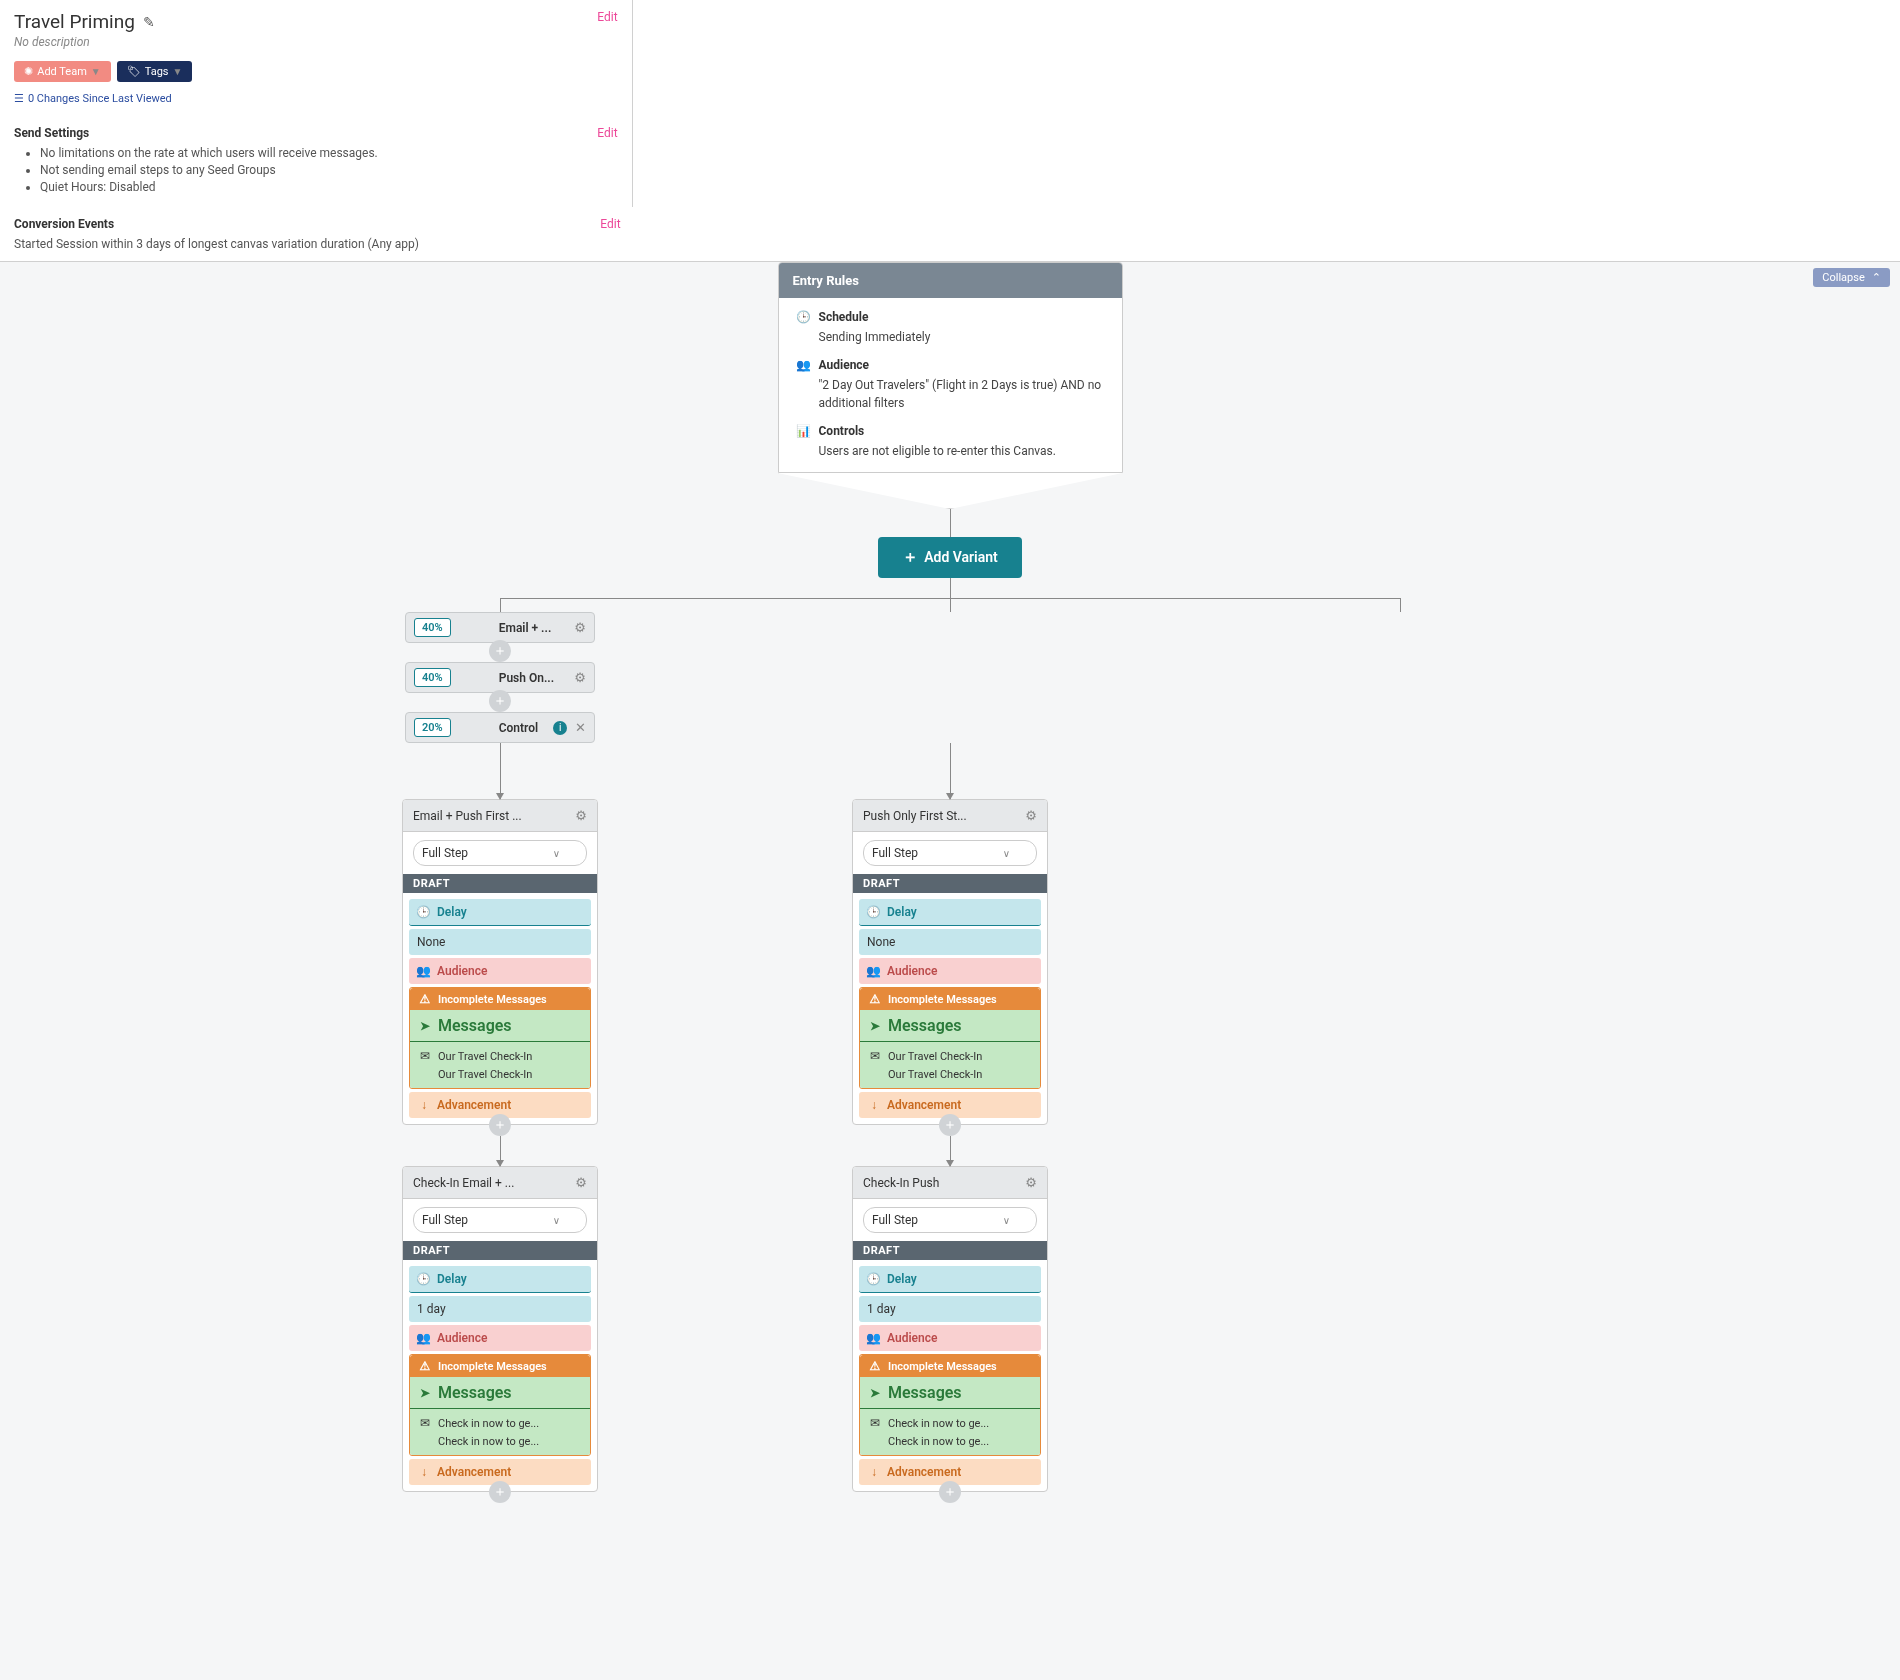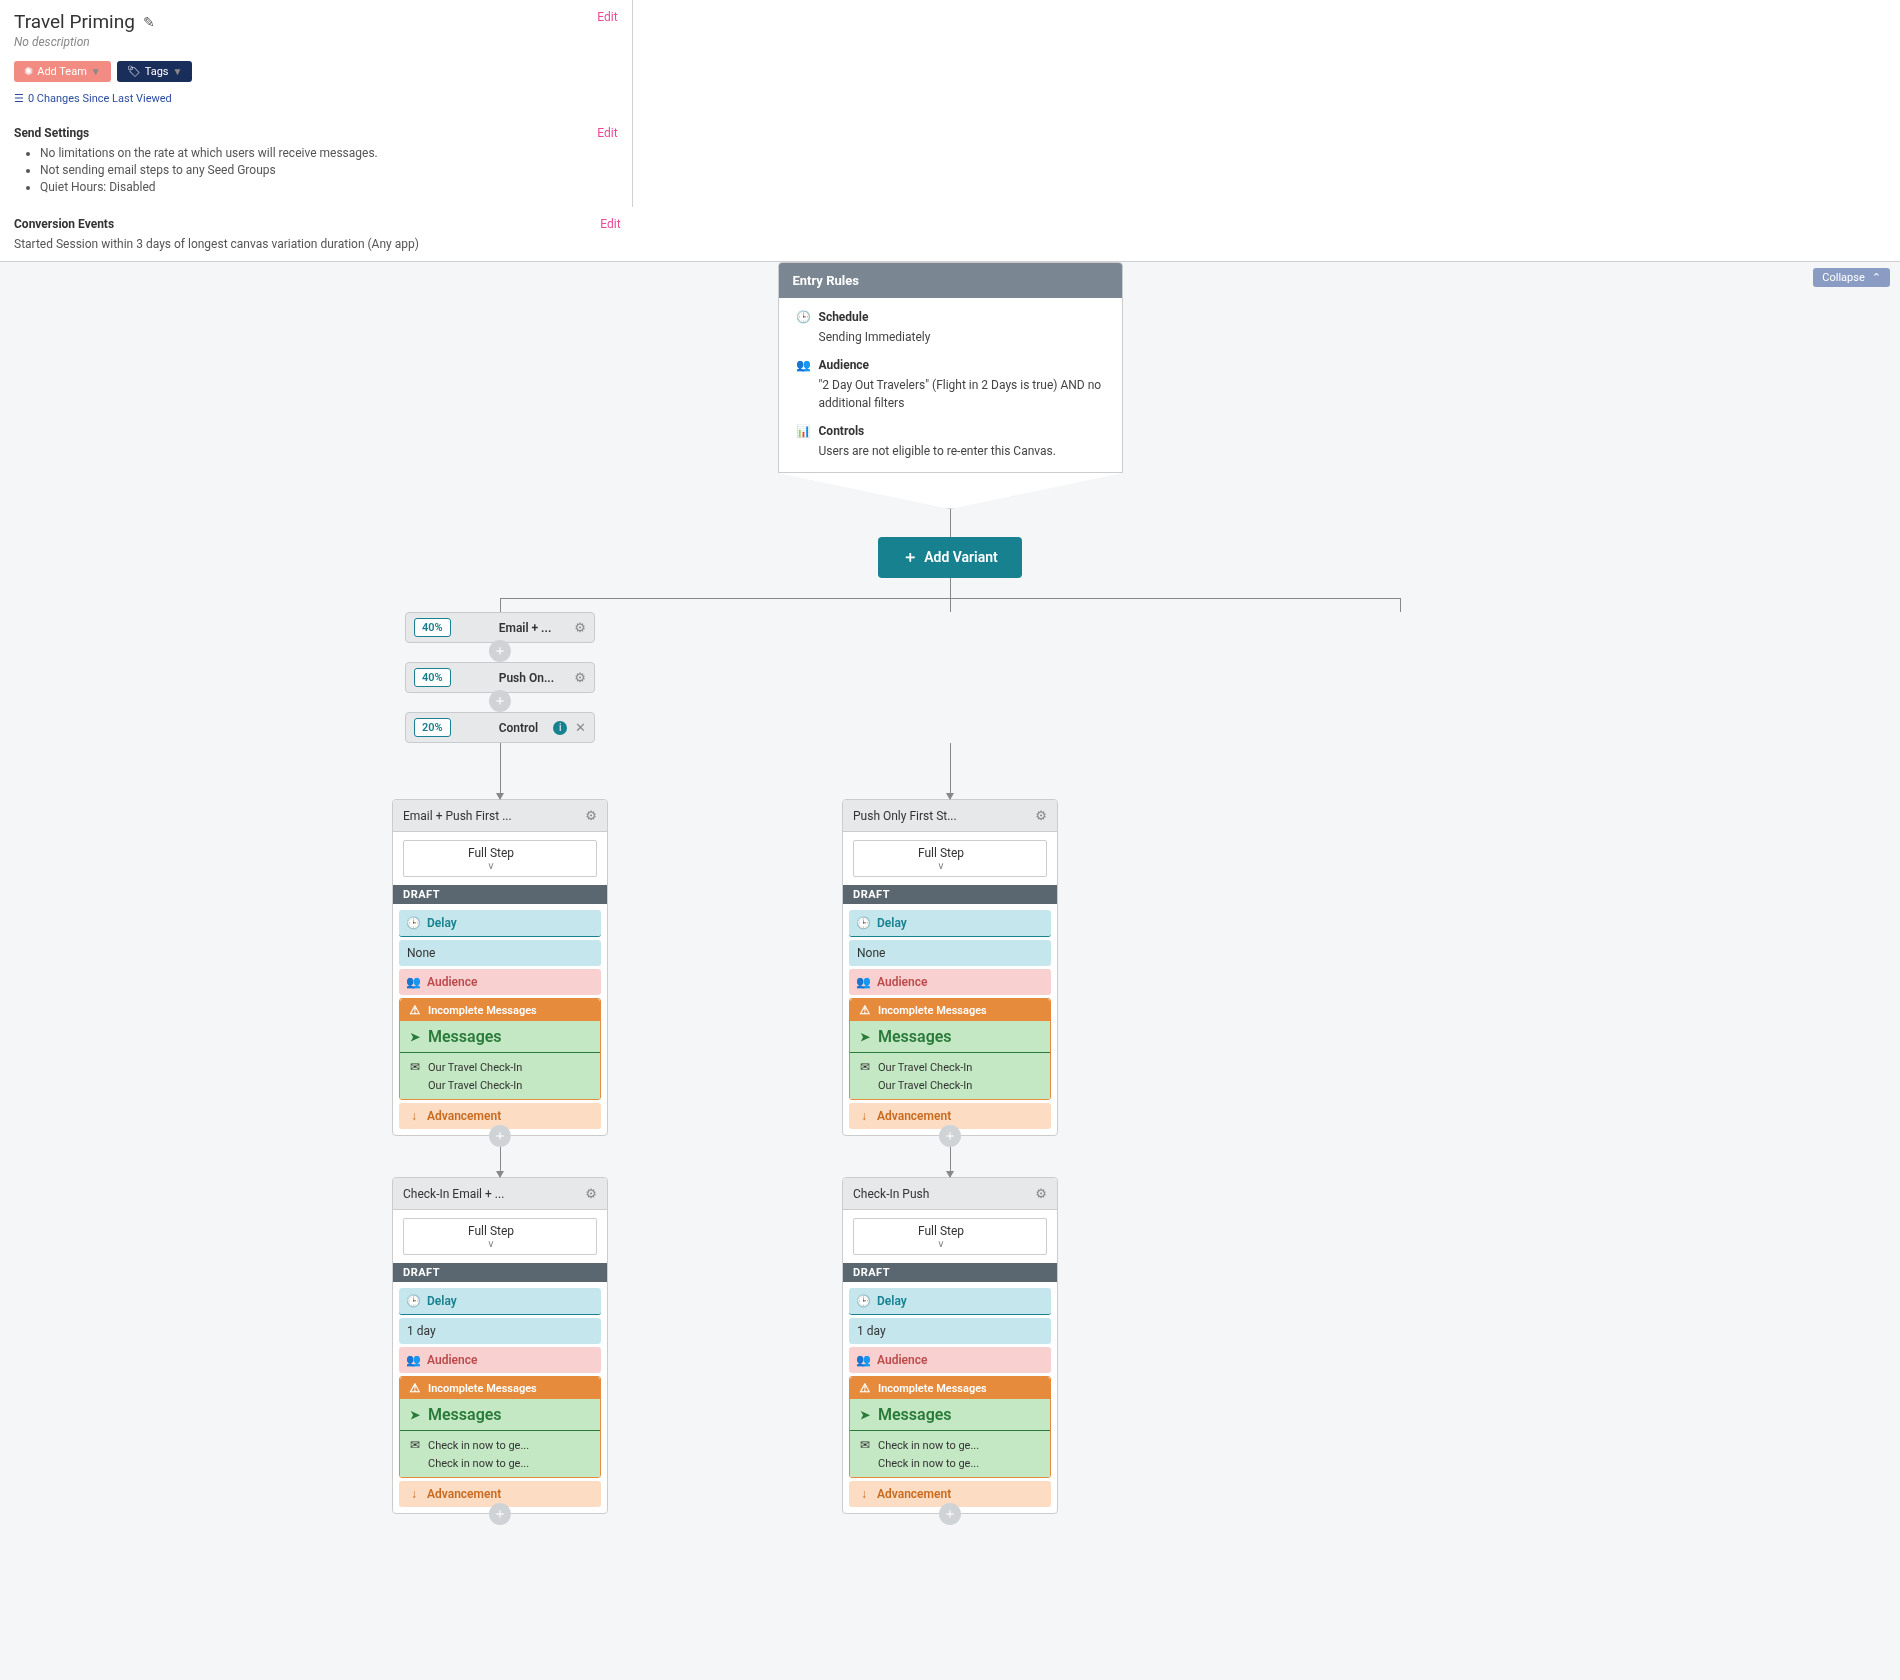--- a/index.html
+++ b/index.html
@@ -49,25 +49,25 @@
 .pct-chip { background: #fff; border: 1px solid #17818f; color: #17818f; font-size: 11px; padding: 2px 7px; border-radius: 3px; font-weight: 600; }
 .variant-name { font-size: 12px; font-weight: 600; color: #333; flex: 1; white-space: nowrap; overflow: hidden; text-overflow: ellipsis; margin-left: 40px; }
 .gear-icon { color: #888; font-size: 13px; cursor: pointer; }
 .x-icon { color: #888; font-size: 13px; cursor: pointer; }
 .info-badge { width: 14px; height: 14px; background: #17818f; color: #fff; border-radius: 50%; font-size: 10px; display: inline-flex; align-items: center; justify-content: center; }
 .plus-node { width: 22px; height: 22px; background: #d0d3d6; border-radius: 50%; display: flex; align-items: center; justify-content: center; color: #fff; font-size: 14px; cursor: pointer; margin-top: -3px; z-index: 2; position: relative; }
 
 .arrow-down { width: 1px; height: 56px; background: #888; margin: 0 auto; position: relative; }
 .arrow-down::after { content: ''; position: absolute; bottom: -1px; left: -4px; width: 0; height: 0; border-left: 4.5px solid transparent; border-right: 4.5px solid transparent; border-top: 7px solid #888; }
 
-.step-card { width: 216px; background: #fff; border: 1px solid #ccc; border-radius: 4px; overflow: hidden; }
+.step-card { width: 196px; background: #fff; border: 1px solid #ccc; border-radius: 4px; overflow: hidden; }
 .step-head { background: #e6e8ea; padding: 8px 10px; display: flex; align-items: center; justify-content: space-between; border-bottom: 1px solid #ccc; }
 .step-title { font-size: 12px; color: #333; white-space: nowrap; overflow: hidden; text-overflow: ellipsis; max-width: 150px; }
 .step-select-row { padding: 8px 10px; }
-.step-select { width: 100%; border: 1px solid #ccc; border-radius: 2px; padding: 5px 26px 5px 8px; font-size: 12px; background: #fff; position: relative; display: flex; align-items: center; justify-content: space-between; cursor: pointer; flex-direction: column; }
+.step-select { width: 100%; border: 1px solid #ccc; border-radius: 12px; padding: 5px 26px 5px 8px; font-size: 12px; background: #fff; position: relative; display: flex; align-items: center; justify-content: space-between; cursor: pointer; }
 .draft-bar { background: #5a6670; color: #fff; font-size: 11px; font-weight: 700; padding: 3px 10px; letter-spacing: 0.5px; }
 .step-body { padding: 6px; display: flex; flex-direction: column; gap: 3px; }
 .seg { border-radius: 3px; padding: 6px 8px; font-size: 12px; }
 .seg-delay-hdr { background: #c4e6ec; color: #17818f; font-weight: 600; display: flex; align-items: center; gap: 6px; border-bottom: 1px solid #17818f; }
 .seg-delay-body { background: #c4e6ec; color: #333; }
 .seg-audience { background: #f9d0d0; color: #bb4b4b; font-weight: 600; display: flex; align-items: center; gap: 6px; }
 .seg-warn { background: #e68a3b; color: #fff; font-weight: 600; display: flex; align-items: center; gap: 6px; font-size: 11px; padding: 4px 8px; border-radius: 3px 3px 0 0; }
 .seg-msg-wrap { border: 1px solid #e68a3b; border-radius: 3px; overflow: hidden; }
 .seg-msg-hdr { background: #c4e8c4; color: #2a7a3a; font-weight: 600; display: flex; align-items: center; gap: 6px; padding: 6px 8px; border-bottom: 1px solid #2a7a3a; }
 .seg-msg-body { background: #c4e8c4; padding: 5px 8px; }

